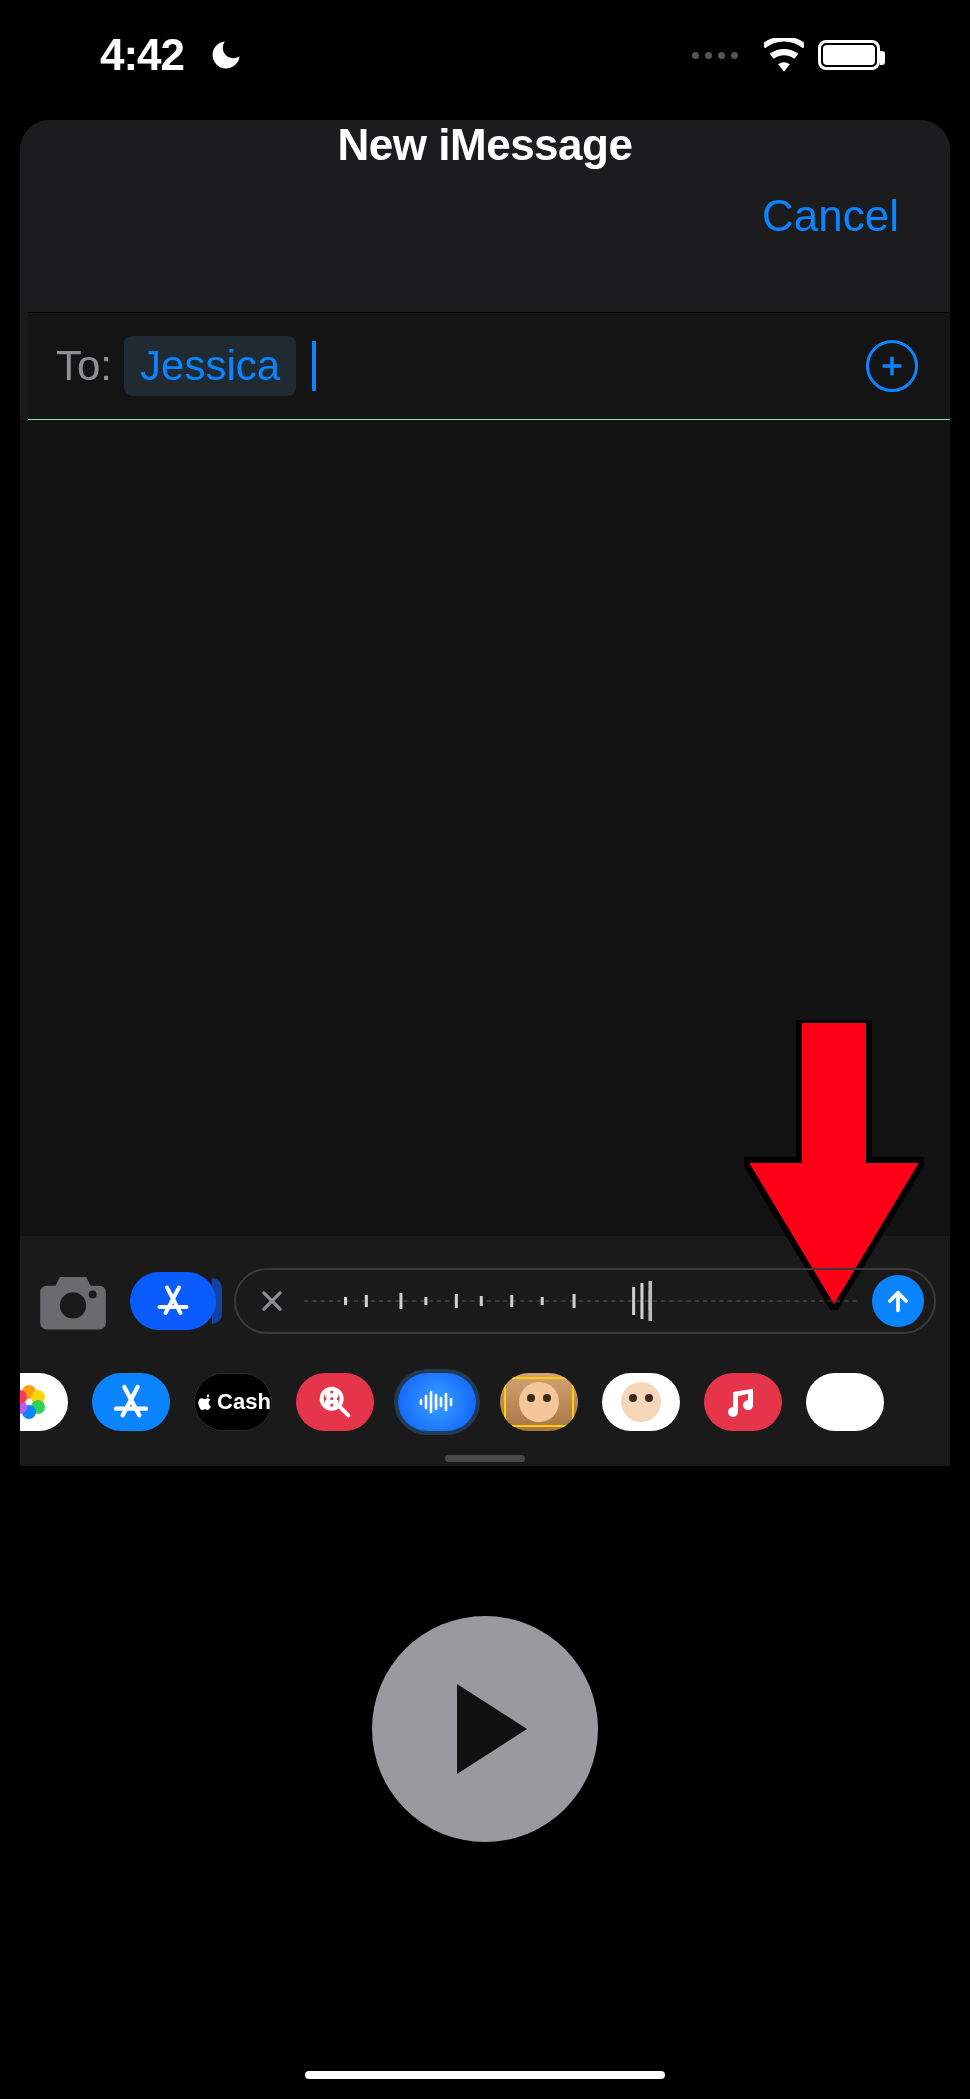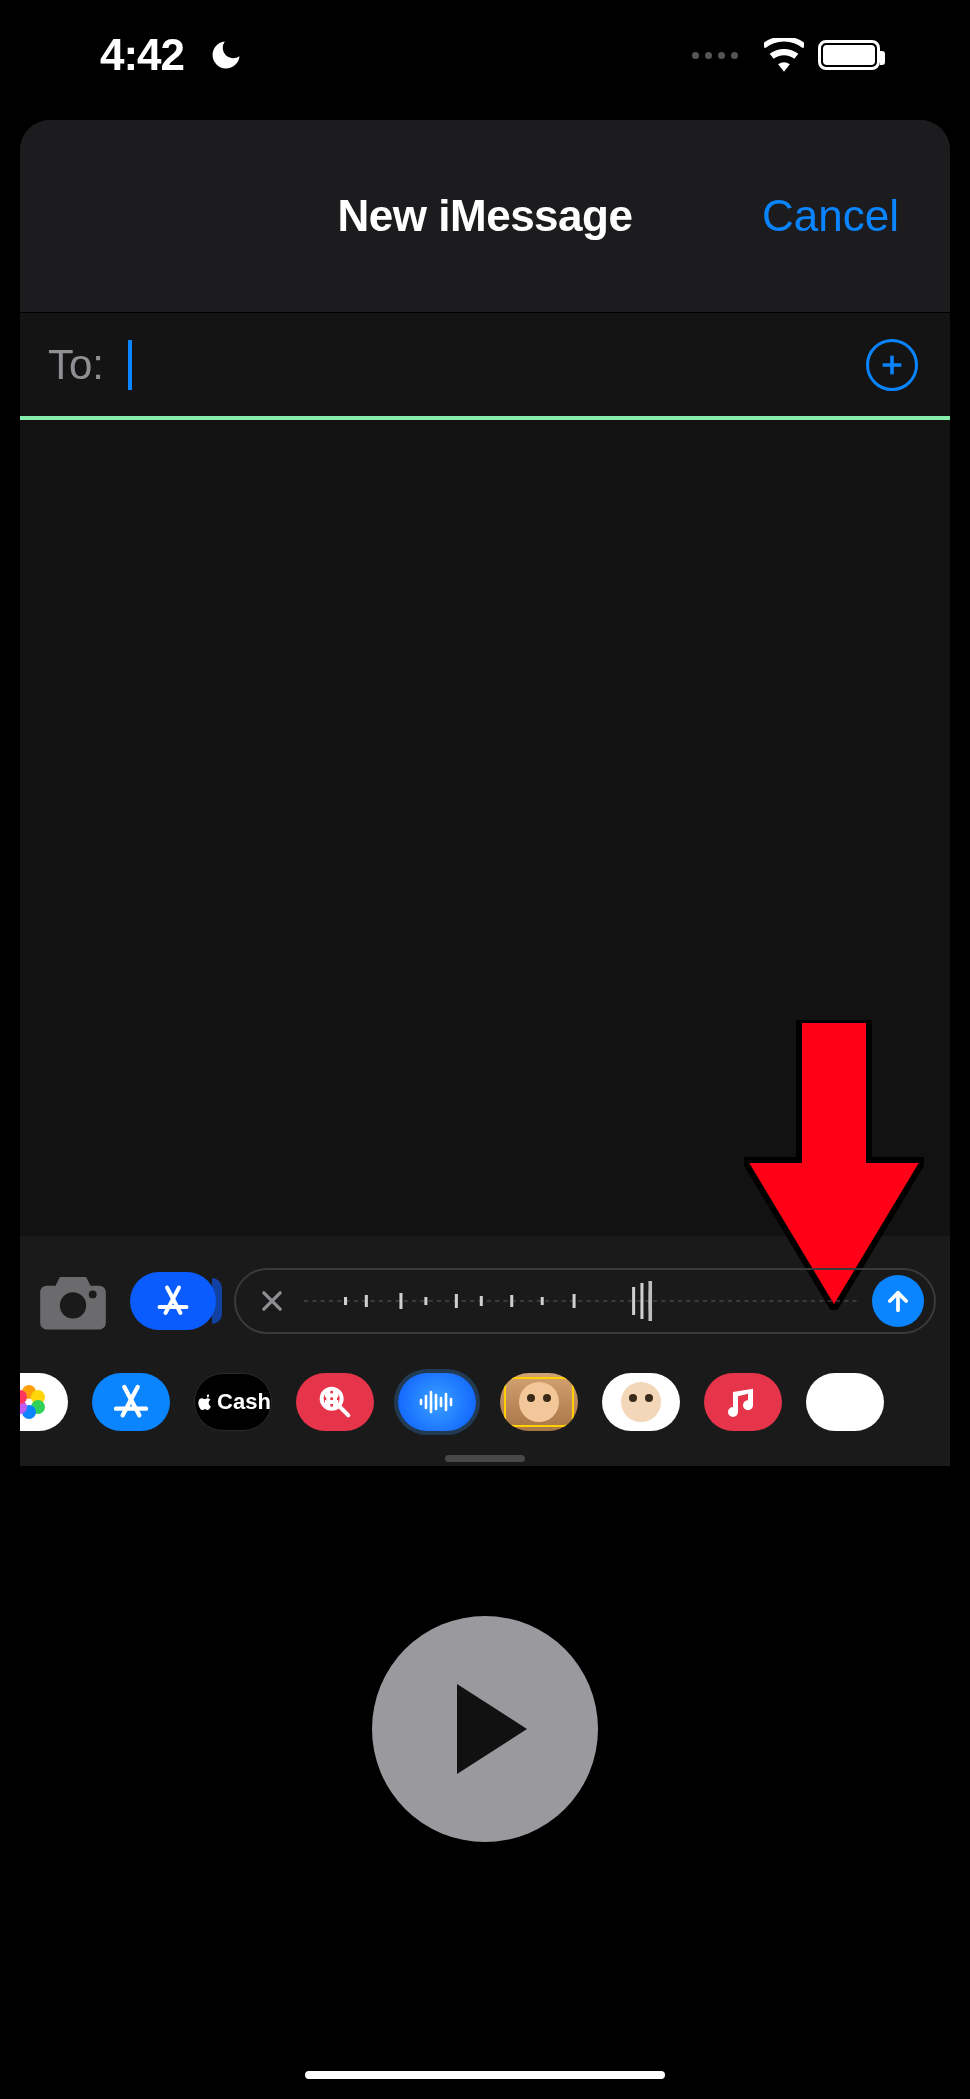--- a/index.html
+++ b/index.html
@@ -13,25 +13,25 @@
   .moon-icon svg { width: 36px; height: 36px; display: block; }
   .dots { display: flex; gap: 6px; margin-right: 12px; }
   .dots span { width: 7px; height: 7px; border-radius: 50%; background: #555; }
   .wifi-icon svg { width: 40px; height: 34px; display: block; }
   .battery-icon { width: 62px; height: 30px; border: 3px solid #fff; border-radius: 8px; position: relative; display: flex; align-items: center; padding: 2px; }
   .battery-icon::after { content: ""; position: absolute; right: -8px; top: 8px; width: 5px; height: 14px; background: #fff; border-radius: 0 3px 3px 0; }
   .battery-fill { background: #fff; height: 100%; width: 100%; border-radius: 4px; }
 
   
   .sheet { position: absolute; top: 120px; left: 20px; right: 20px; bottom: 633px; background: #1a1a1a; border-radius: 30px 30px 0 0; overflow: hidden; }
-  .sheet-header { height: 192px; display: flex; align-items: center; justify-content: center; position: relative; background: #1c1c1e; }
+  .sheet-header { height: 192px; display: flex; align-items: flex-start; justify-content: center; position: relative; background: #1c1c1e; }
   .sheet-title { font-size: 44px; font-weight: 700; color: #fff; letter-spacing: -0.5px; }
   .cancel-btn { position: absolute; right: 51px; top: 50%; transform: translateY(-50%); font-size: 44px; color: #0a84ff; background: none; border: none; cursor: pointer; }
 
-  .to-row { height: 108px; border-top: 1px solid #000; border-bottom: 4px solid #86efac; display: flex; align-items: center; padding: 0 28px; background: #141414; position: relative; }
+  .to-row { height: 108px; border-top: 1px solid #000; border-bottom: 1px solid #86efac; display: flex; align-items: center; padding: 0 28px; background: #141414; position: relative; margin-left: 8px; }
   .to-label { font-size: 42px; color: #8e8e93; margin-right: 8px; }
   .to-chip { padding: 6px 16px; font-size: 42px; color: #0a84ff; background: #1f2a33; border-radius: 8px; margin-left: 4px; }
   .to-cursor { width: 4px; height: 50px; background: #0a84ff; margin-left: 16px; }
   .add-contact { position: absolute; right: 32px; top: 50%; transform: translateY(-50%); width: 52px; height: 52px; border: 3px solid #0a84ff; border-radius: 50%; display: flex; align-items: center; justify-content: center; color: #0a84ff; font-size: 38px; cursor: pointer; }
   .add-contact svg { width: 28px; height: 28px; }
 
   .conversation { position: absolute; top: 300px; left: 0; right: 0; bottom: 230px; background: #121212; }
 
   
   .red-arrow { position: absolute; right: 26px; top: 600px; width: 180px; }
@@ -114,20 +114,21 @@
   </div>
 
   <div class="sheet">
     <div class="sheet-header">
       <div class="sheet-title">New iMessage</div>
       <button class="cancel-btn">Cancel</button>
     </div>
 
     <div class="to-row">
       <span class="to-label">To:</span>
+      <span class="to-chip">Jessica</span>
       <span class="to-cursor"></span>
       <span class="add-contact">
         <svg viewBox="0 0 24 24" stroke="#0a84ff" stroke-width="3" fill="none">
             <line x1="12" y1="4" x2="12" y2="20"></line>
             <line x1="4" y1="12" x2="20" y2="12"></line>
           </svg>
       </span>
     </div>
 
     <div class="conversation">

